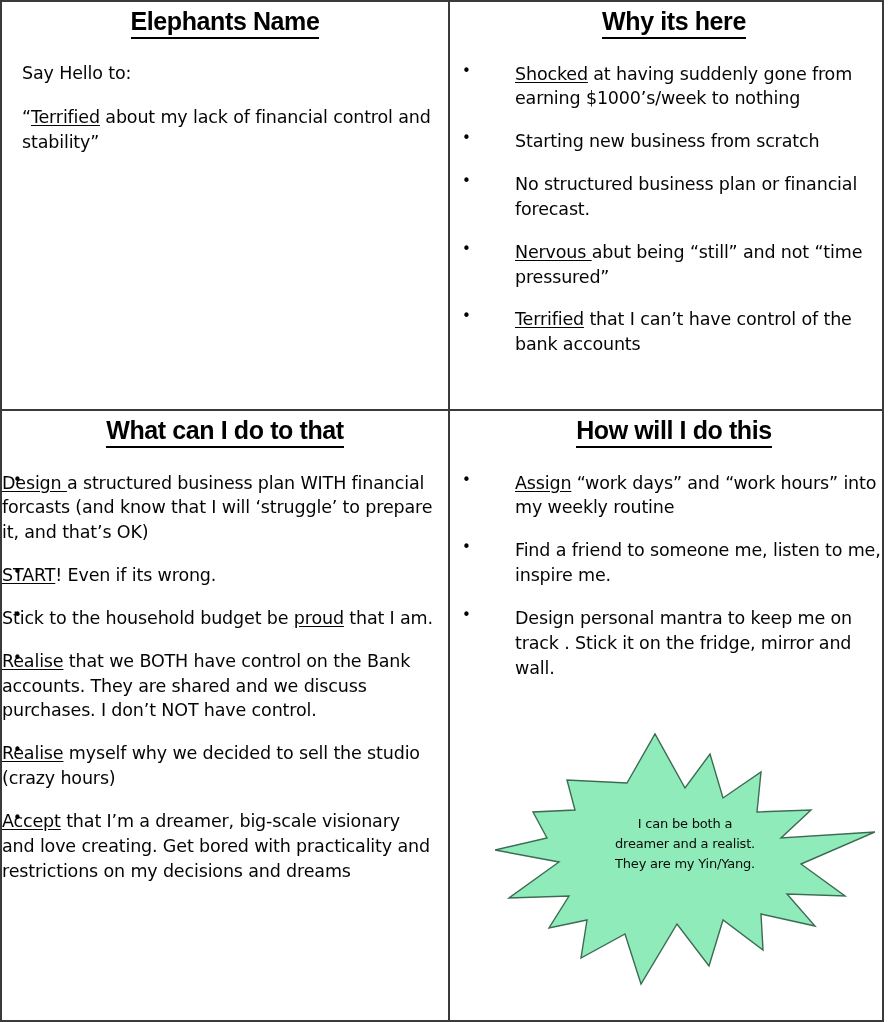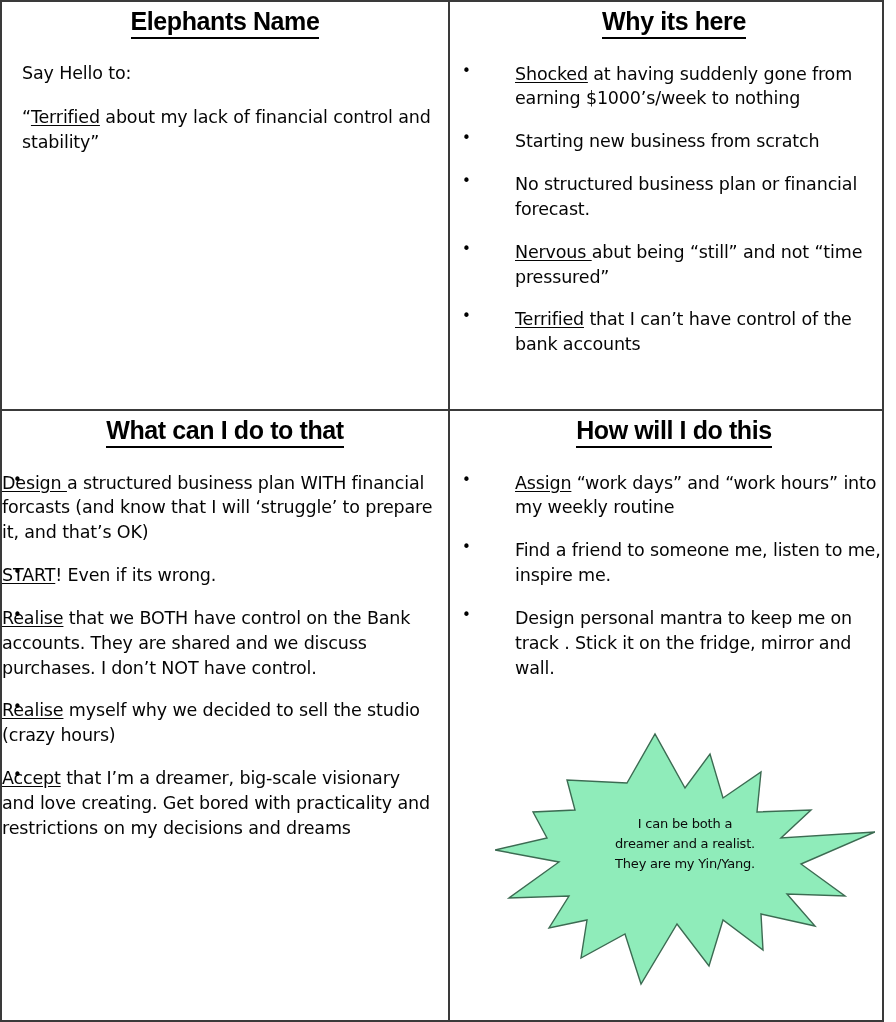--- a/index.html
+++ b/index.html
@@ -180,20 +180,23 @@
         <span>What can I do to that</span>
       </h2>
       <ul class="bullets hand" style="margin-top:23px;">
         <li>
           <span class="u">Design </span><span>a structured business plan WITH financial forcasts (and know that I will ‘struggle’ to prepare it, and that’s OK)</span>
         </li>
         <li>
           <span class="u">START</span><span>!  Even if its wrong.</span>
         </li>
         <li>
+          <span>Stick to the household budget be <span class="u">proud</span> that I am.</span>
+        </li>
+        <li>
           <span class="u">Realise</span><span> that we BOTH have control on the Bank accounts. They are shared and we discuss purchases.  I don’t NOT have control.</span>
         </li>
         <li>
           <span class="u">Realise</span><span> myself why we decided to sell the studio (crazy hours)</span>
         </li>
         <li>
           <span class="u">Accept</span><span> that I’m a dreamer, big-scale visionary and love creating. Get bored with practicality and restrictions on my decisions and dreams</span>
         </li>
       </ul>
     </div>

